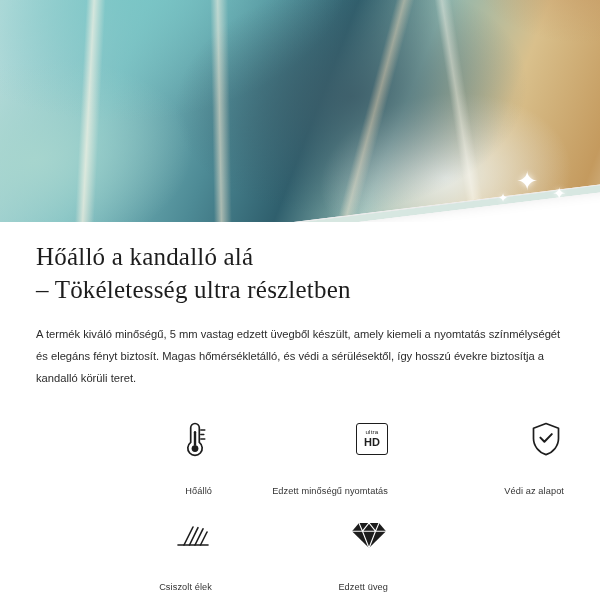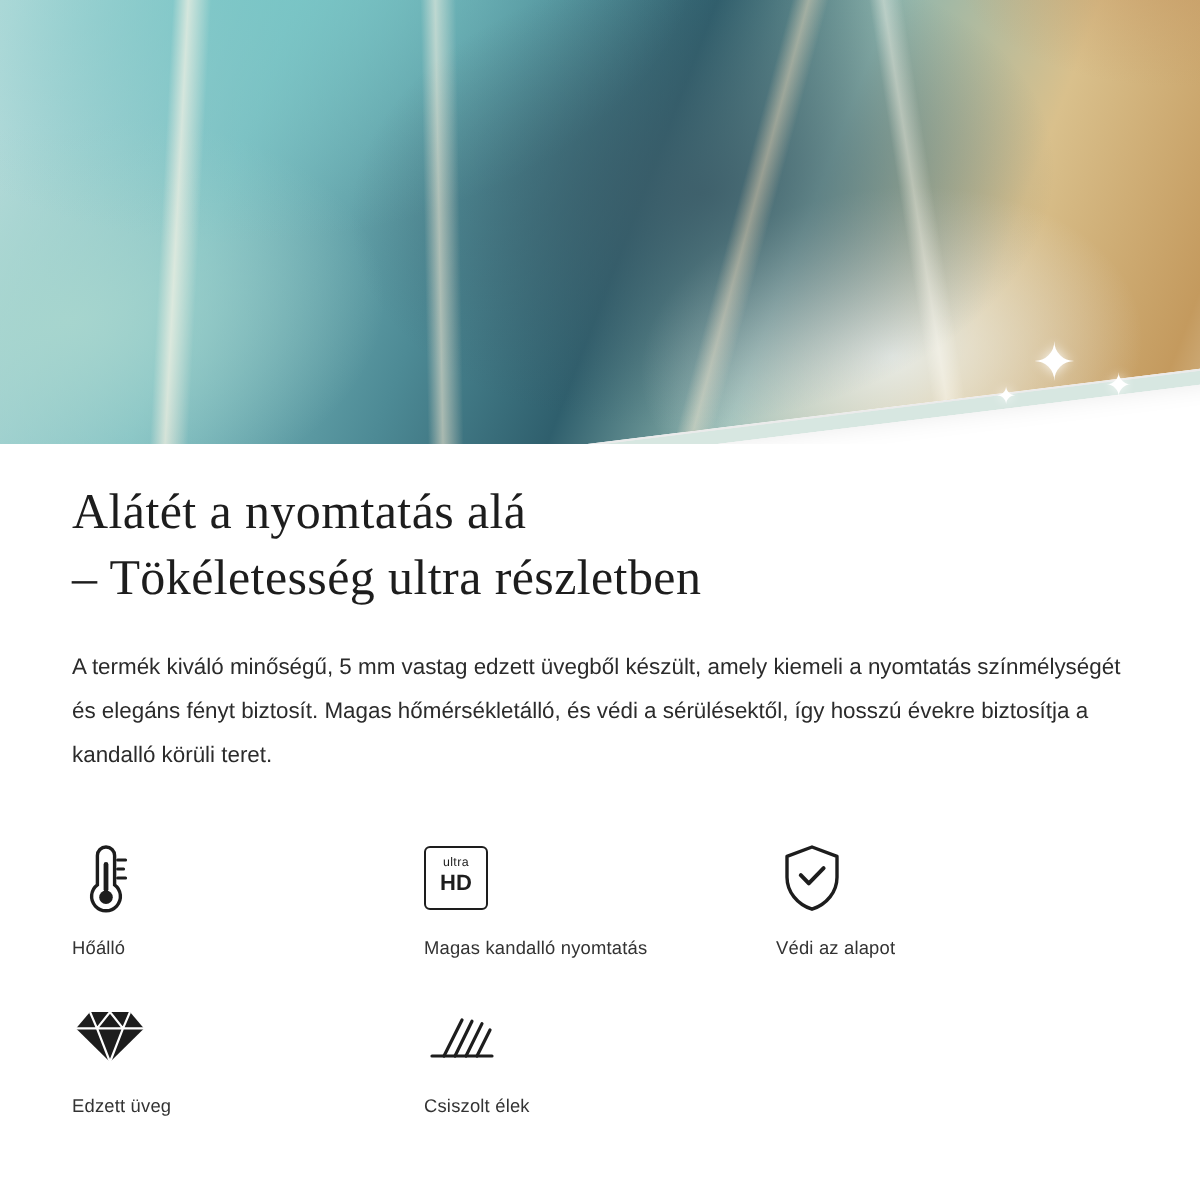--- a/index.html
+++ b/index.html
@@ -127,33 +127,33 @@
     margin-top: 26px;
     display: grid;
     grid-template-columns: repeat(3, 1fr);
     row-gap: 16px;
     column-gap: 0;
   }
 
   .feature {
     display: flex;
     flex-direction: column;
-    align-items: flex-start;
+    align-items: flex-end;
     justify-content: flex-start;
   }
 
   .feature-icon {
     height: 46px;
     display: flex;
     align-items: center;
     justify-content: center;
   }
 
   .feature-label {
-    margin-top: 7px;
+    margin-top: 24px;
     font-size: 9.2px;
     color: #333333;
     text-align: center;
     letter-spacing: 0.1px;
   }
 
   .ultrahd-box {
     width: 30px;
     height: 30px;
     border: 1.6px solid #1d1d1d;
@@ -177,21 +177,21 @@
       <div class="glass-art"></div>
     </div>
     <div class="glass-edge"></div>
     <span class="sparkle s1">✦</span>
     <span class="sparkle s2">✦</span>
     <span class="sparkle s3">✦</span>
   </div>
 
   <div class="content">
     <h1 class="headline">
-      <span>Alátét a nyomtatás alá</span>
+      <span>Hőálló a kandalló alá</span>
       <span class="line2">– Tökéletesség ultra részletben</span>
     </h1>
 
     <p class="paragraph">A termék kiváló minőségű, 5 mm vastag edzett üvegből készült, amely kiemeli a nyomtatás színmélységét és elegáns fényt biztosít. Magas hőmérsékletálló, és védi a sérülésektől, így hosszú évekre biztosítja a kandalló körüli teret.</p>
 
     <div class="features">
 
       <div class="feature">
         <div class="feature-icon">
           <svg width="34" height="40" viewBox="0 0 34 40" fill="none" xmlns="http://www.w3.org/2000/svg">
@@ -204,52 +204,52 @@
         <div class="feature-label">Hőálló</div>
       </div>
 
       <div class="feature">
         <div class="feature-icon">
           <div class="ultrahd-box">
             <div class="u1">ultra</div>
             <div class="u2">HD</div>
           </div>
         </div>
-        <div class="feature-label">Magas kandalló nyomtatás</div>
+        <div class="feature-label">Edzett minőségű nyomtatás</div>
       </div>
 
       <div class="feature">
         <div class="feature-icon">
           <svg width="36" height="40" viewBox="0 0 36 40" fill="none" xmlns="http://www.w3.org/2000/svg">
             <path d="M18 4.5 5.5 9.2v10.4c0 7.3 5.1 13.6 12.5 16 7.4-2.4 12.5-8.7 12.5-16V9.2L18 4.5z" stroke="#1d1d1d" stroke-width="1.7" stroke-linejoin="round"></path>
             <path d="M12.4 18.6l4 4.1 7.4-7.6" stroke="#1d1d1d" stroke-width="2" stroke-linecap="round" stroke-linejoin="round"></path>
           </svg>
         </div>
         <div class="feature-label">Védi az alapot</div>
-      </div>
-
-      <div class="feature">
-        <div class="feature-icon">
-          <svg width="38" height="34" viewBox="0 0 38 34" fill="none" xmlns="http://www.w3.org/2000/svg">
-            <path d="M9 5h20l7 8.2L19 30 2 13.2 9 5z" fill="#1d1d1d"></path>
-            <path d="M2 13.2h34M9 5l3.5 8.2L19 30M29 5l-3.5 8.2L19 30M12.5 13.2L19 5l6.5 8.2" stroke="#ffffff" stroke-width="1.1"></path>
-          </svg>
-        </div>
-        <div class="feature-label">Edzett üveg</div>
       </div>
 
       <div class="feature">
         <div class="feature-icon">
           <svg width="38" height="34" viewBox="0 0 38 34" fill="none" xmlns="http://www.w3.org/2000/svg">
             <path d="M4 27h30" stroke="#1d1d1d" stroke-width="1.6" stroke-linecap="round"></path>
             <path d="M10 27 19 9" stroke="#1d1d1d" stroke-width="1.6" stroke-linecap="round"></path>
             <path d="M15.5 27 24 9.6" stroke="#1d1d1d" stroke-width="1.6" stroke-linecap="round"></path>
             <path d="M21 27l8-16.2" stroke="#1d1d1d" stroke-width="1.6" stroke-linecap="round"></path>
             <path d="M26.5 27 33 14" stroke="#1d1d1d" stroke-width="1.6" stroke-linecap="round"></path>
           </svg>
         </div>
         <div class="feature-label">Csiszolt élek</div>
       </div>
 
+      <div class="feature">
+        <div class="feature-icon">
+          <svg width="38" height="34" viewBox="0 0 38 34" fill="none" xmlns="http://www.w3.org/2000/svg">
+            <path d="M9 5h20l7 8.2L19 30 2 13.2 9 5z" fill="#1d1d1d"></path>
+            <path d="M2 13.2h34M9 5l3.5 8.2L19 30M29 5l-3.5 8.2L19 30M12.5 13.2L19 5l6.5 8.2" stroke="#ffffff" stroke-width="1.1"></path>
+          </svg>
+        </div>
+        <div class="feature-label">Edzett üveg</div>
+      </div>
+
 
     </div>
   </div>
 </div>
 
 </body></html>

